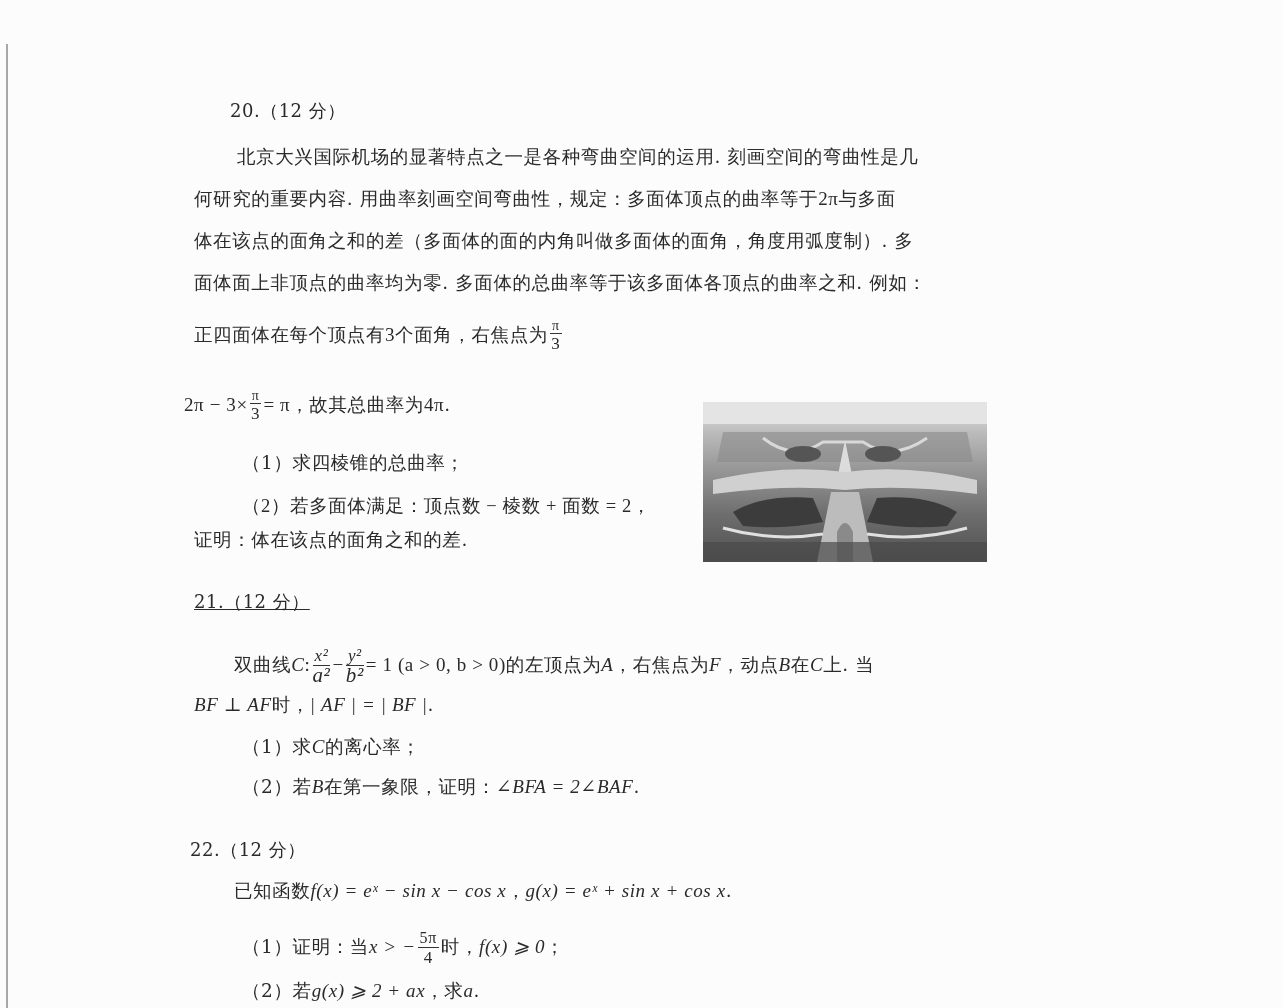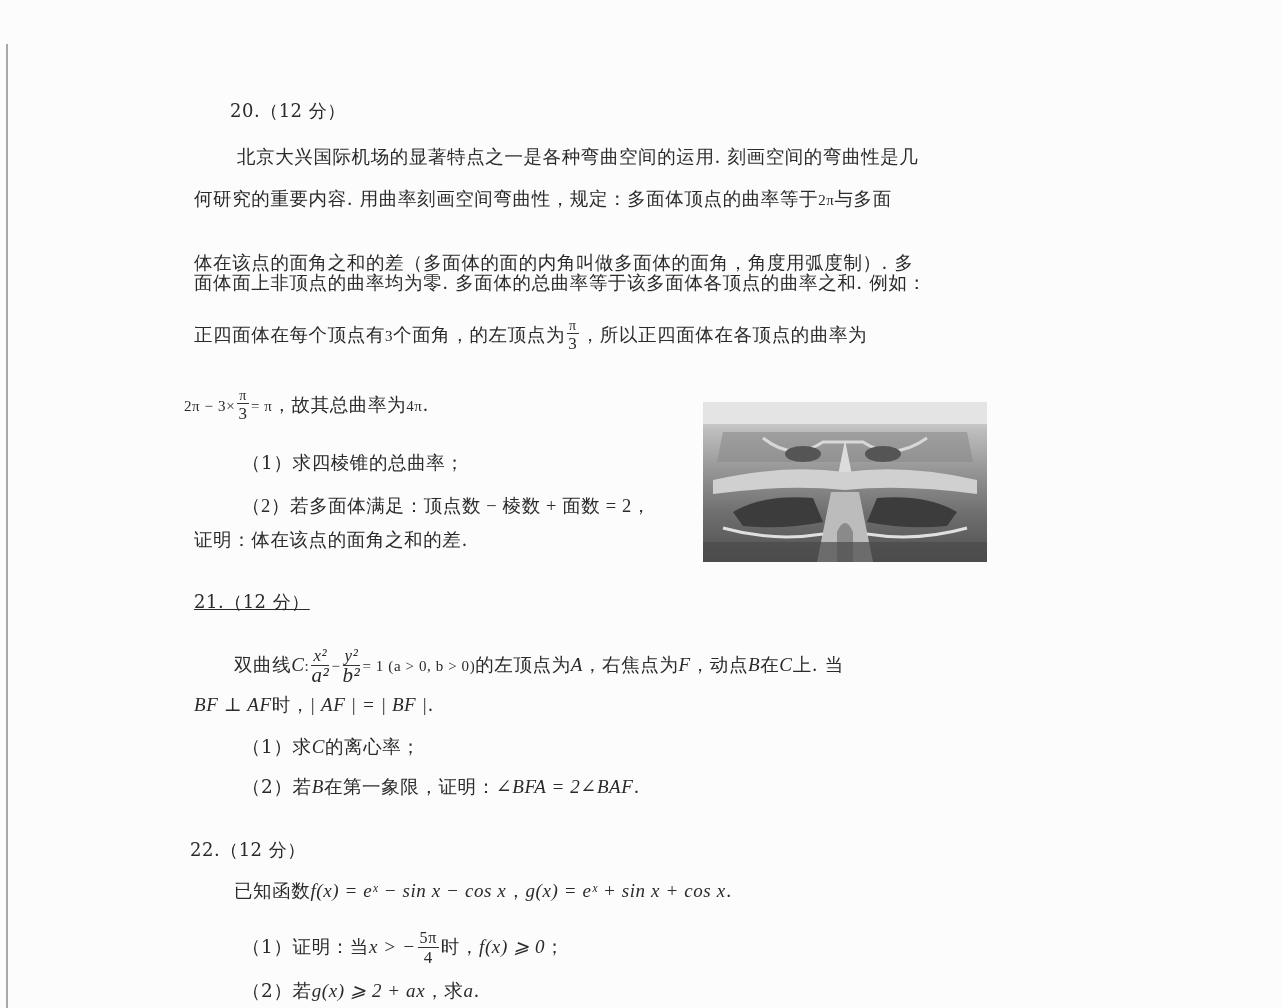--- a/index.html
+++ b/index.html
@@ -6,21 +6,21 @@
     body {
       width: 1282px; height: 1008px; overflow: hidden;
       background: #fcfcfd; position: relative;
       font-family: "DejaVu Serif", "Liberation Serif", serif;
       color: #2a2a2a;
     }
     .edge-line { position: absolute; left: 6px; top: 44px; width: 2px; height: 964px; background: #a8a8a8; }
     .line { position: absolute; font-size: 18.5px; white-space: nowrap; letter-spacing: 0.6px; line-height: 24px; }
     .hdr { font-size: 18px; letter-spacing: 0.5px; }
     .m { font-family: "Liberation Serif", "DejaVu Serif", serif; font-style: italic; font-size: 19px; }
-    .r { font-family: "Liberation Serif", "DejaVu Serif", serif; font-size: 15px; margin-top: 48px; }
+    .r { font-family: "Liberation Serif", "DejaVu Serif", serif; font-size: 19px; margin-top: 48px; }
     .frac { display: inline-flex; flex-direction: column; align-items: center; vertical-align: middle; margin: 0 2px; font-family: "Liberation Serif", serif; }
     .frac .num { font-size: 14px; line-height: 15px; border-bottom: 1px solid #333; padding: 0 2px; }
     .frac .den { font-size: 17px; line-height: 19px; }
     .frac.big .num { font-size: 17px; line-height: 19px; font-style: italic; }
     .frac.big .den { font-size: 21px; line-height: 19px; font-style: italic; }
     .photo {
       position: absolute; left: 703px; top: 402px; width: 284px; height: 160px; overflow: hidden;
       background: linear-gradient(180deg, #e9e9e9 0%, #bdbdbd 18%, #9a9a9a 40%, #6e6e6e 70%, #505050 100%);
     }
     .photo svg { position: absolute; left: 0; top: 0; }
@@ -29,27 +29,27 @@
 <body>
 
 <div class="edge-line"></div>
 
 <div>
   <div class="line hdr" style="left:194px; top:99px;margin-left:36px;">20.（12 分）</div>
   <div class="line" style="left:237px; top:145px;">北京大兴国际机场的显著特点之一是各种弯曲空间的运用. 刻画空间的弯曲性是几</div>
   <div class="line" style="left:194px; top:187px;">
     <span>何研究的重要内容. 用曲率刻画空间弯曲性，规定：多面体顶点的曲率等于</span><span class="r">2π</span><span>与多面</span>
   </div>
-  <div class="line" style="left:194px; top:229px;margin-top:22px;">体在该点的面角之和的差（多面体的面的内角叫做多面体的面角，角度用弧度制）. 多</div>
+  <div class="line" style="left:194px; top:229px;">体在该点的面角之和的差（多面体的面的内角叫做多面体的面角，角度用弧度制）. 多</div>
   <div class="line" style="left:194px; top:271px;">面体面上非顶点的曲率均为零. 多面体的总曲率等于该多面体各顶点的曲率之和. 例如：</div>
   <div class="line" style="left:194px; top:318px;">
-    <span>正四面体在每个顶点有</span><span class="r">3</span><span>个面角，的左顶点为</span><span class="frac">
+    <span>正四面体在每个顶点有</span><span class="r">3</span><span>个面角，右焦点为</span><span class="frac">
         <span class="num">π</span>
         <span class="den">3</span>
-      </span><span>，所以正四面体在各顶点的曲率为</span>
+      </span>
   </div>
   <div class="line" style="left:184px; top:388px;text-align:right;">
     <span class="r">2π − 3×</span><span class="frac">
         <span class="num">π</span>
         <span class="den">3</span>
       </span><span class="r">= π</span><span>，故其总曲率为</span><span class="r">4π</span><span>.</span>
   </div>
   <div class="line" style="left:242px; top:451px;">（1）求四棱锥的总曲率；</div>
   <div class="line" style="left:242px; top:494px;font-family:Liberation Serif, serif;">（2）若多面体满足：顶点数 − 棱数 + 面数 = 2，</div>
   <div class="line" style="left:194px; top:528px;">证明：体在该点的面角之和的差.</div>

